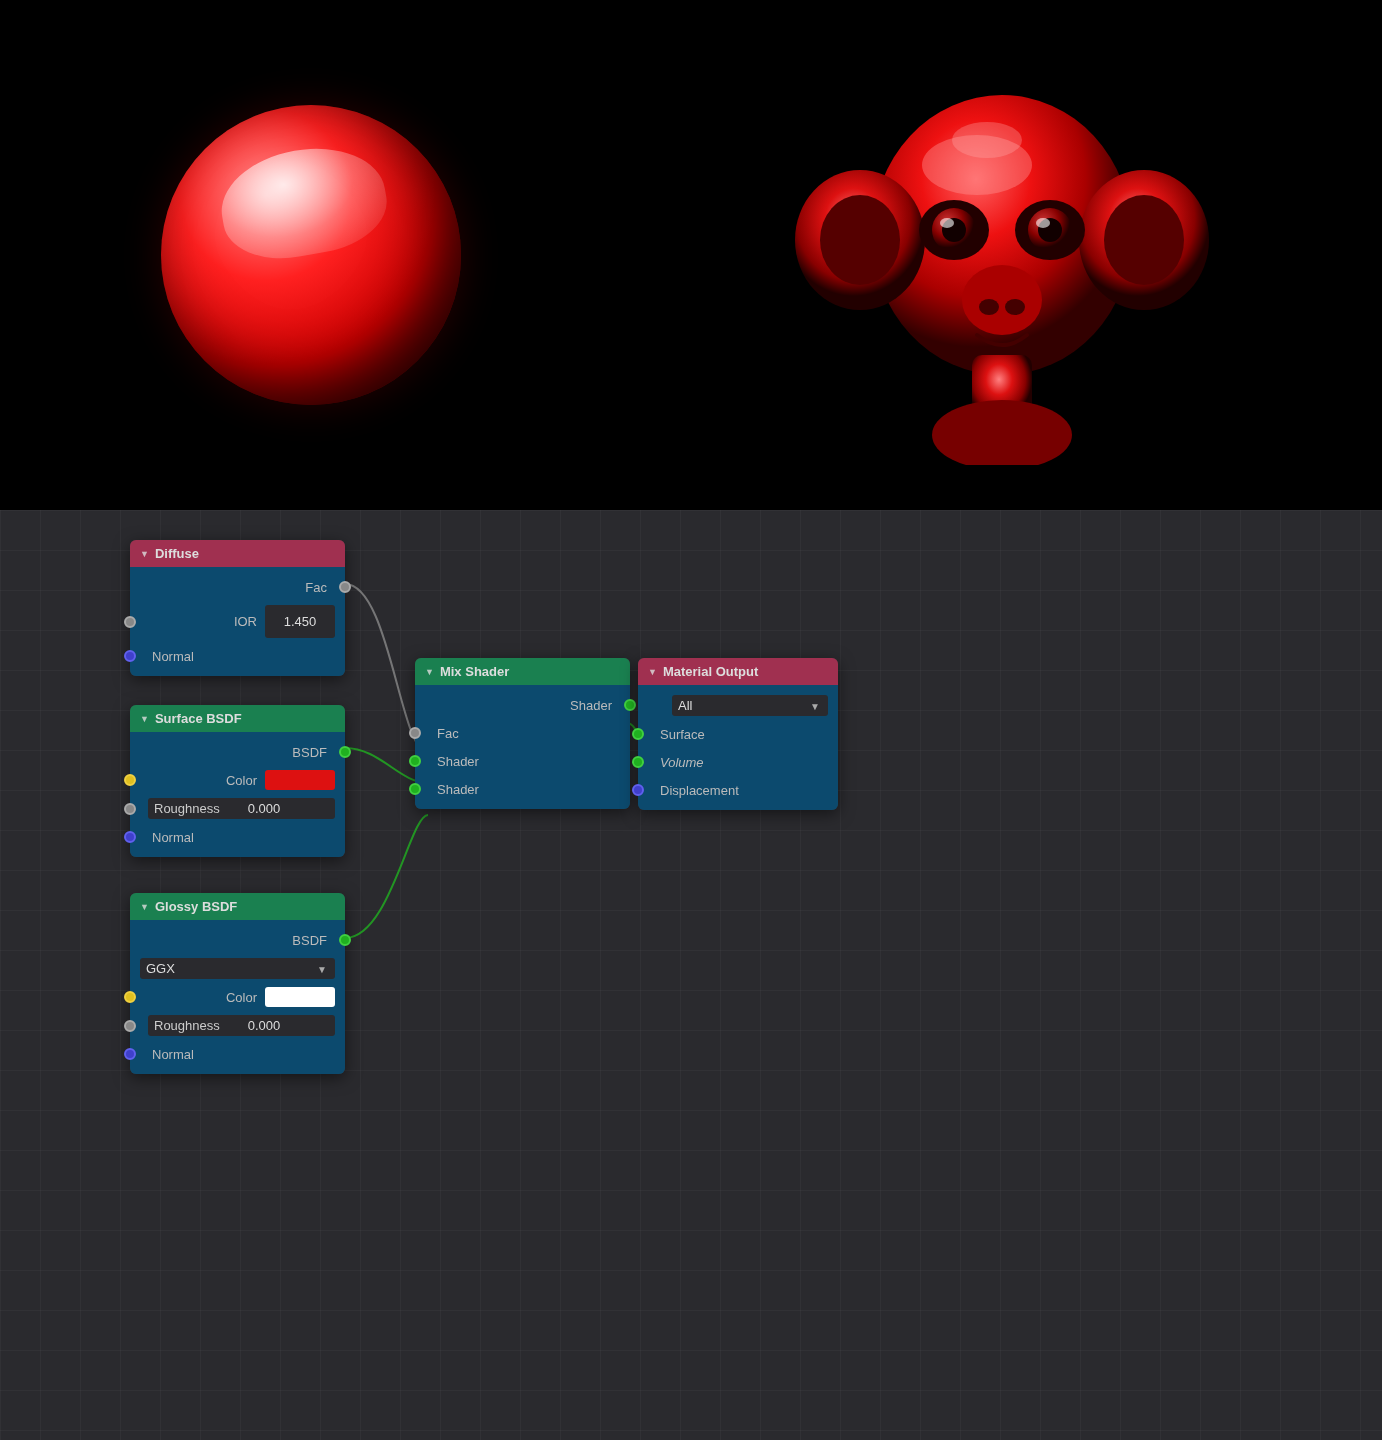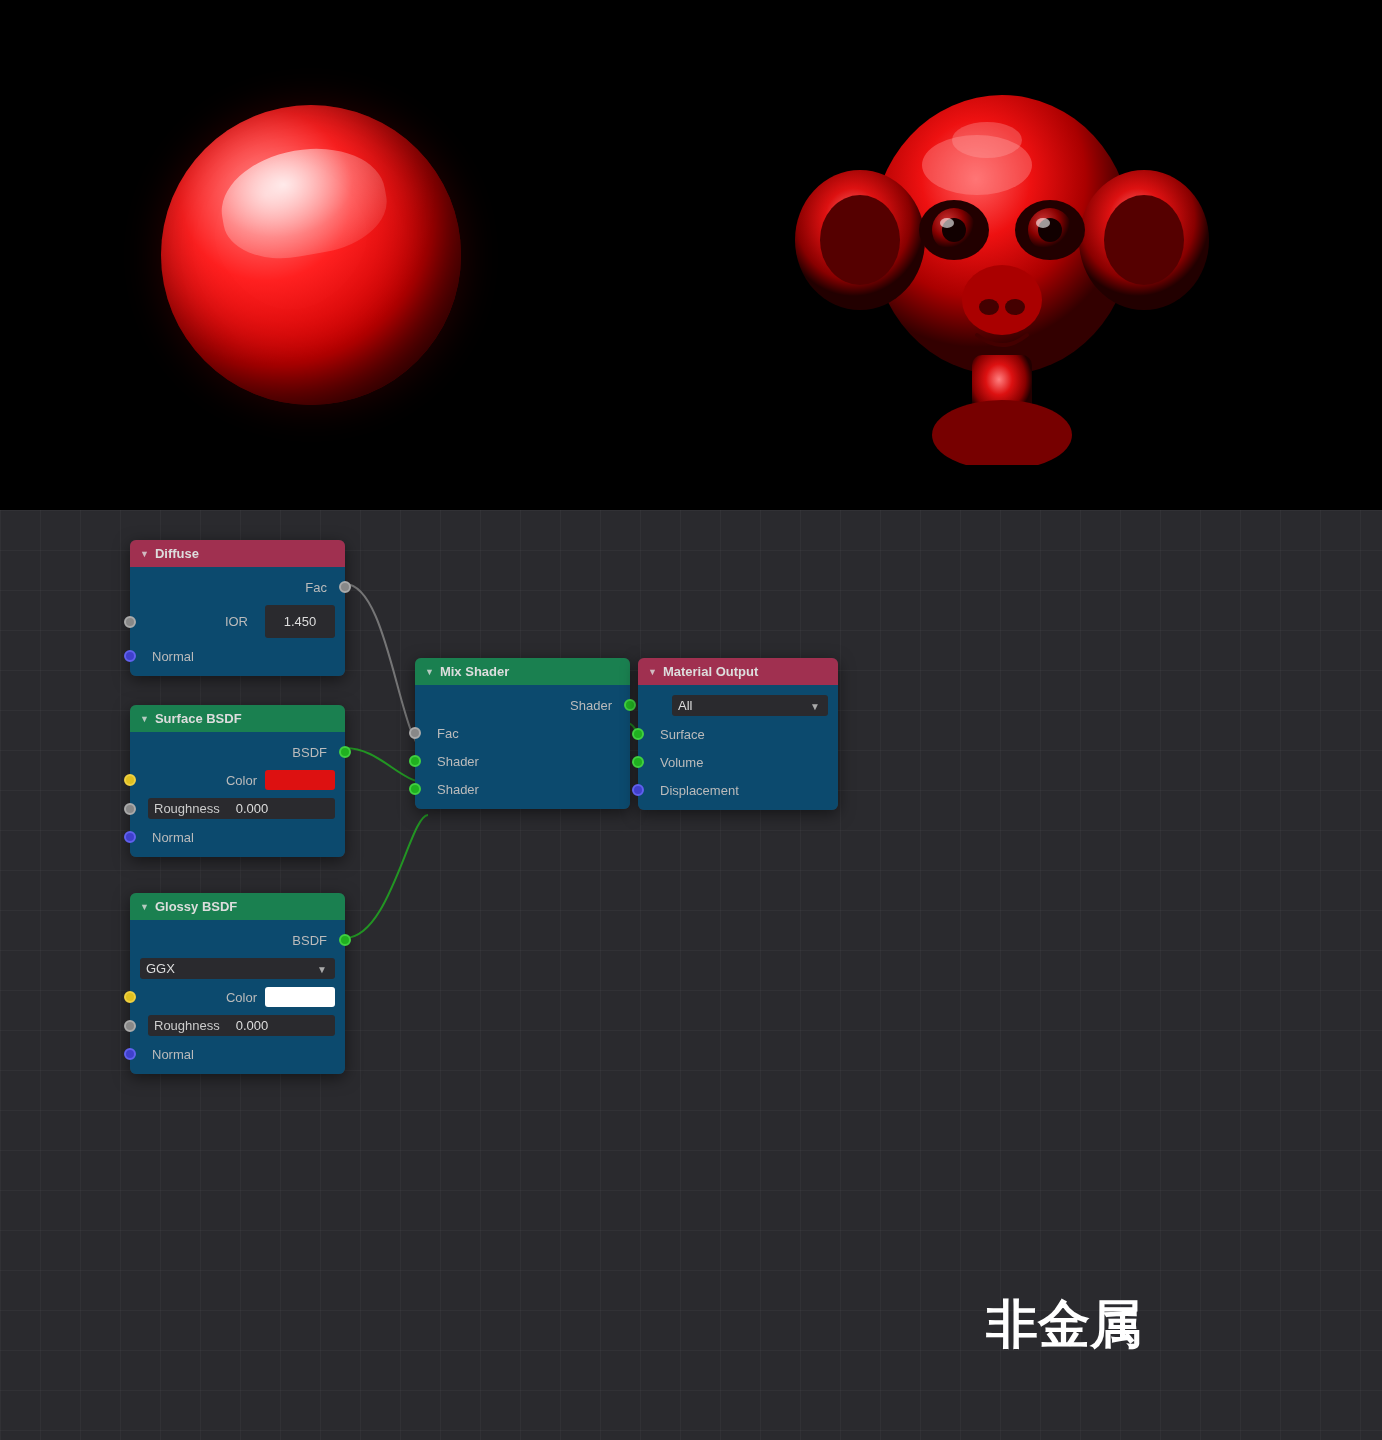--- a/index.html
+++ b/index.html
@@ -241,21 +241,21 @@
       right: 240px;
       font-size: 52px;
       font-weight: bold;
       color: #fff;
     }
 
     
     .field-with-value {
       display: flex;
       align-items: center;
-      gap: 4px;
+      gap: 16px;
       background: #2a2a2e;
       border-radius: 3px;
       overflow: hidden;
       min-width: 100px;
     }
 
     .field-label-part {
       padding: 3px 6px;
       font-size: 13px;
       color: #ccc;
@@ -367,21 +367,21 @@
     </div>
     <div class="node-body">
 
       <div class="node-row">
         <span class="node-row-label">Fac</span>
         <div class="node-socket socket-right socket-gray" style="right:-6px;"></div>
       </div>
 
       <div class="node-row">
         <div class="node-socket socket-left socket-gray" style="left:-6px;"></div>
-        <span style="flex:1; font-size:13px; color:#bbb; padding-right:17px; text-align:right;">IOR</span>
+        <span style="flex:1; font-size:13px; color:#bbb; padding-right:8px; text-align:right;">IOR</span>
         <div class="node-field">1.450</div>
       </div>
 
       <div class="node-row">
         <div class="node-socket socket-left socket-blue" style="left:-6px;"></div>
         <span class="node-row-label-left" style="padding-left:12px;">Normal</span>
       </div>
     </div>
   </div>
 
@@ -510,25 +510,24 @@
         </div>
       </div>
 
       <div class="node-row">
         <div class="node-socket socket-left socket-green" style="left:-6px;"></div>
         <span class="node-row-label-left" style="padding-left:12px;">Surface</span>
       </div>
 
       <div class="node-row">
         <div class="node-socket socket-left socket-green" style="left:-6px;"></div>
-        <span class="node-row-label-left" style="padding-left:12px;">Volume</span>
+        <span class="node-row-label-left" style="padding-left:12px;font-style:italic;">Volume</span>
       </div>
 
       <div class="node-row">
         <div class="node-socket socket-left socket-blue" style="left:-6px;"></div>
         <span class="node-row-label-left" style="padding-left:12px;">Displacement</span>
       </div>
     </div>
   </div>
 
-  <div class="chinese-label">非金属</div>
 
 </div>
 
 </body></html>

